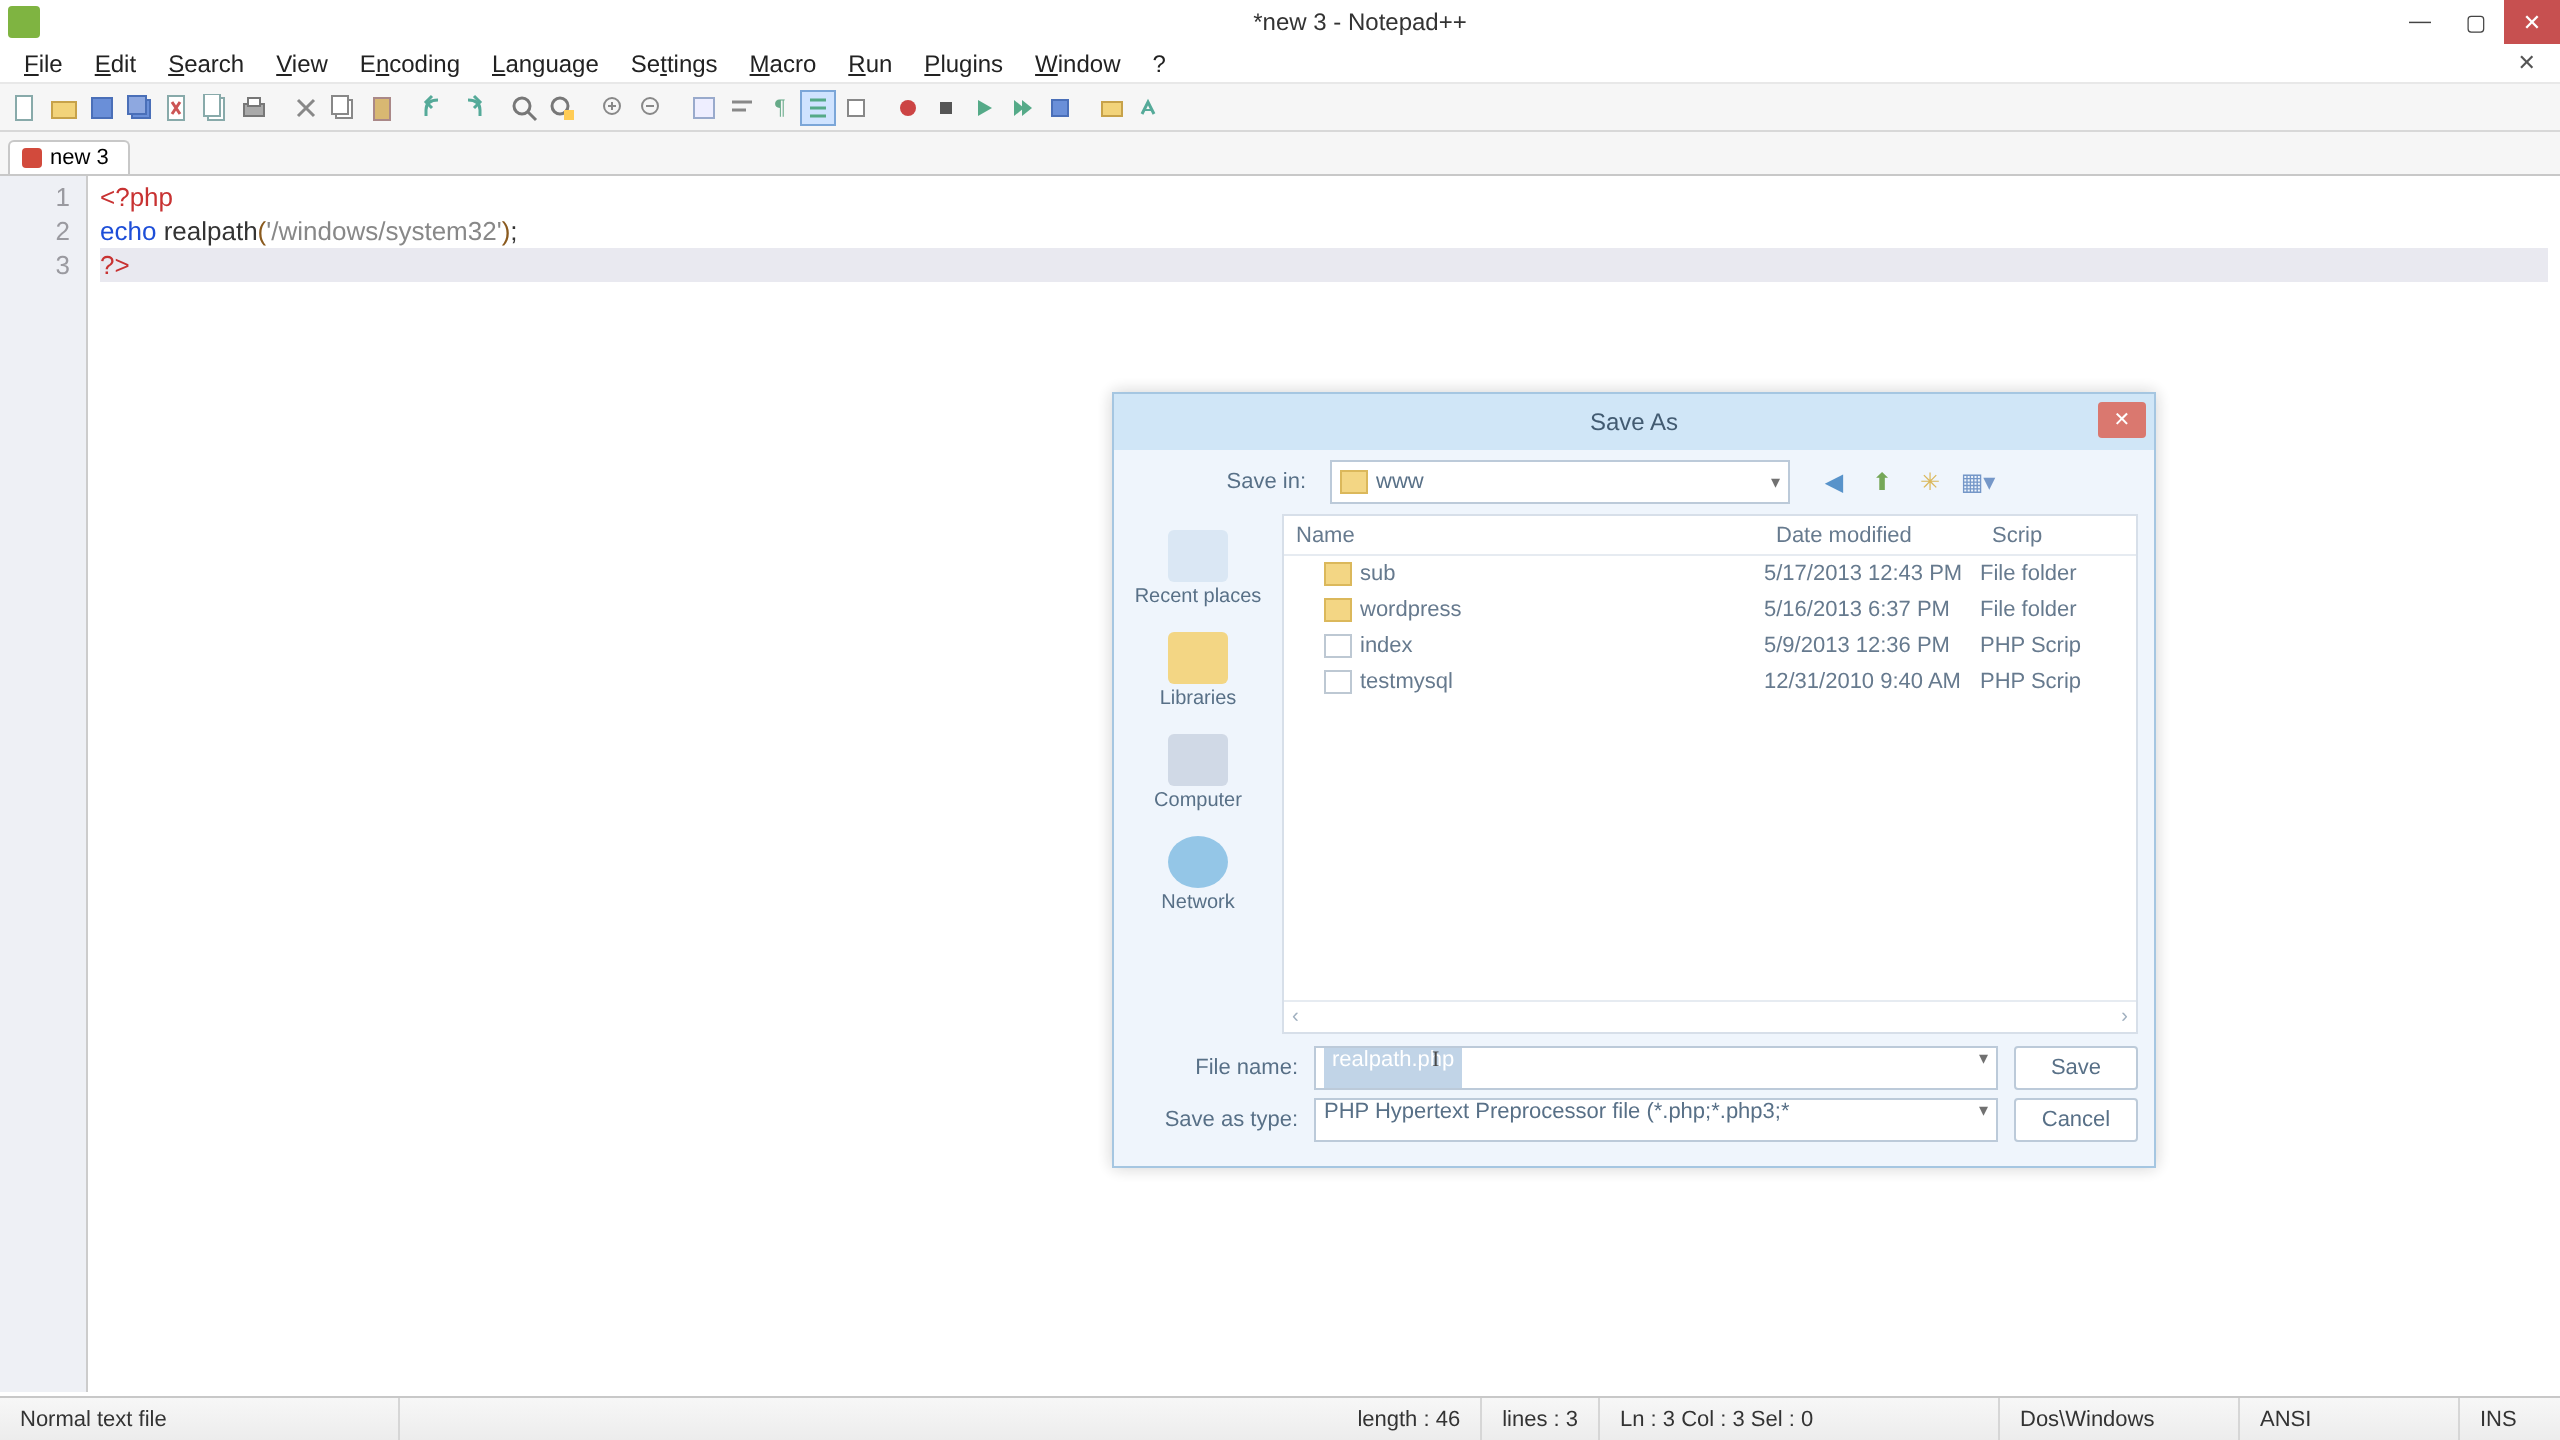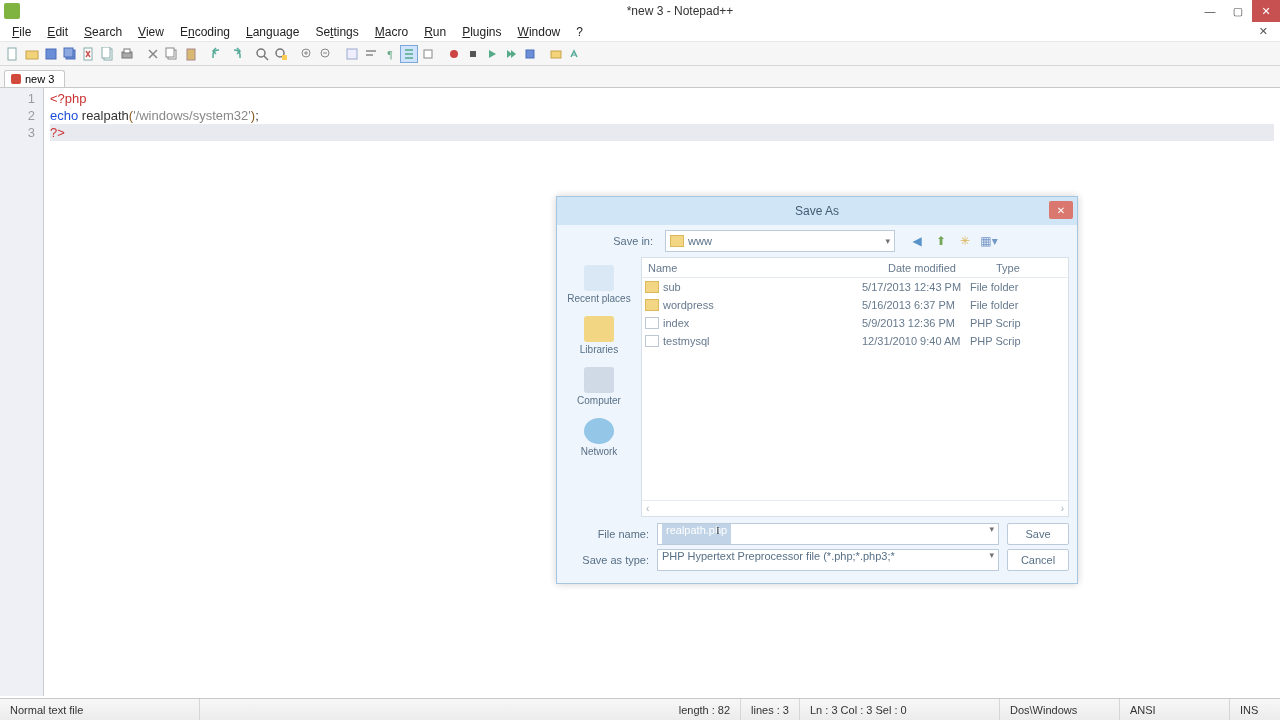--- a/index.html
+++ b/index.html
@@ -58,21 +58,21 @@
 .saveas .body { display: flex; height: 260px; }
 .saveas .places { width: 84px; background: #eef5fc; padding-top: 2px; }
 .saveas .place { display: flex; flex-direction: column; align-items: center; padding: 6px 0; font-size: 10px; color: #4a647d; }
 .saveas .place .picon { width: 30px; height: 26px; margin-bottom: 2px; border-radius: 3px; }
 .saveas .filelist { flex: 1; background: #fff; border: 1px solid #d4dde8; margin-right: 8px; position: relative; font-size: 11px; color: #5a6f85; overflow: hidden; }
 .saveas .fhdr { height: 20px; display: flex; border-bottom: 1px solid #e4eaf0; align-items: center; }
 .saveas .fhdr div { padding: 0 6px; }
 .saveas .fhdr .c-name { width: 240px; }
 .saveas .fhdr .c-date { width: 108px; }
 .saveas .frow { height: 18px; display: flex; align-items: center; }
-.saveas .frow .c-name { width: 220px; padding-left: 3px; display: flex; align-items: center; gap: 4px; }
+.saveas .frow .c-name { width: 240px; padding-left: 20px; display: flex; align-items: center; gap: 4px; }
 .saveas .frow .c-date { width: 108px; }
 .saveas .frow .c-type { }
 .saveas .fic { width: 14px; height: 12px; }
 .saveas .fic.folder { background: #f2d37a; border: 1px solid #d8b24e; }
 .saveas .fic.file { background: #fff; border: 1px solid #b8c4d0; }
 .saveas .scroll { position: absolute; left: 0; right: 0; bottom: 0; height: 16px; border-top: 1px solid #e4eaf0; display: flex; align-items: center; justify-content: space-between; padding: 0 4px; color: #9ab; font-size: 10px; }
 
 .saveas .bottom { padding: 4px 8px; font-size: 11px; color: #4a647d; }
 .saveas .brow { display: flex; align-items: center; height: 26px; gap: 8px; }
 .saveas .brow .blbl { width: 84px; text-align: right; }
@@ -325,21 +325,21 @@
         </div>
       <div class="place">
           <div class="picon" style="background:#8cc2e6;border-radius:50%"></div>
           <span>Network</span>
         </div>
     </div>
     <div class="filelist">
       <div class="fhdr">
         <div class="c-name">Name</div>
         <div class="c-date">Date modified</div>
-        <div class="c-type">Type</div>
+        <div class="c-type">Scrip</div>
       </div>
       <div class="frow">
           <div class="c-name">
             <div class="fic folder"></div>
             <span>sub</span>
           </div>
           <div class="c-date">5/17/2013 12:43 PM</div>
           <div class="c-type">File folder</div>
         </div>
       <div class="frow">
@@ -389,19 +389,19 @@
         <span class="chev">▾</span>
       </div>
       <div class="bbtn">Cancel</div>
     </div>
   </div>
 </div>
 
 <div class="statusbar">
   <div class="cell" style="flex:0 0 200px">Normal text file</div>
   <div class="spacer"></div>
-  <div class="cell">length : 82</div>
+  <div class="cell">length : 46</div>
   <div class="cell">lines : 3</div>
   <div class="cell" style="width:200px">Ln : 3    Col : 3    Sel : 0</div>
   <div class="cell" style="width:120px">Dos\Windows</div>
   <div class="cell" style="width:110px">ANSI</div>
   <div class="cell" style="width:50px;border-right:none">INS</div>
 </div>
 
 </body></html>

